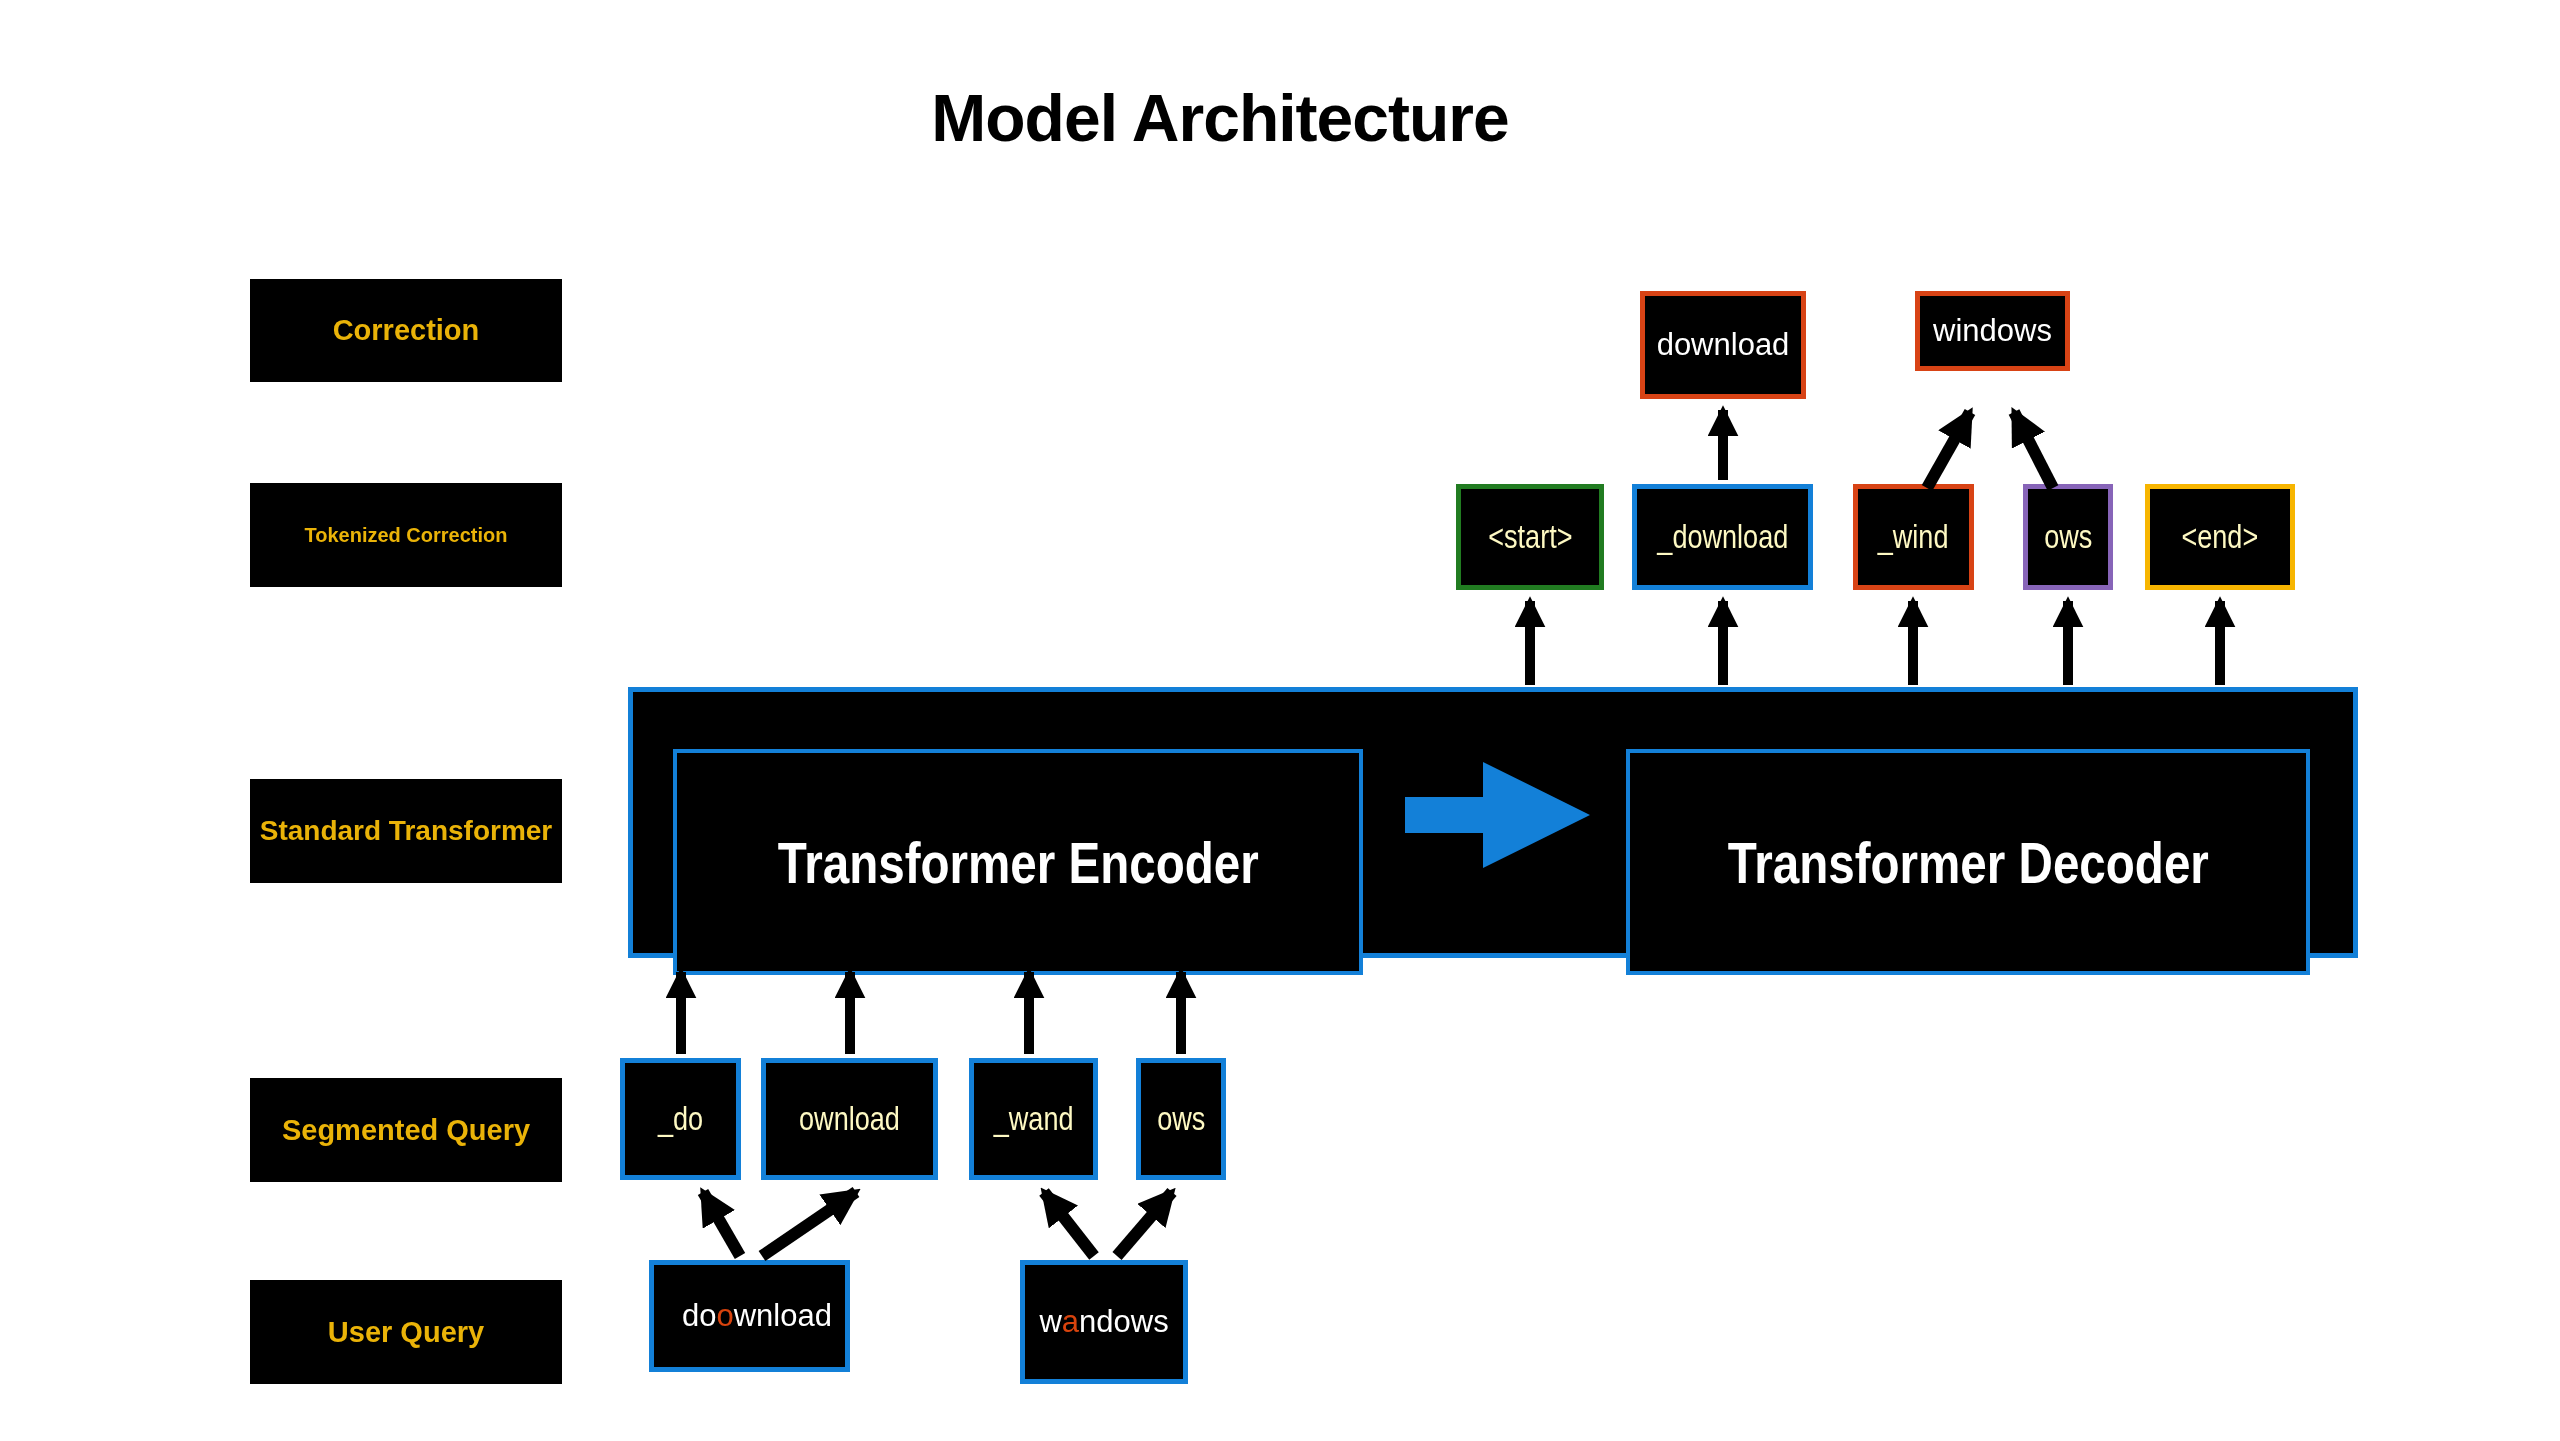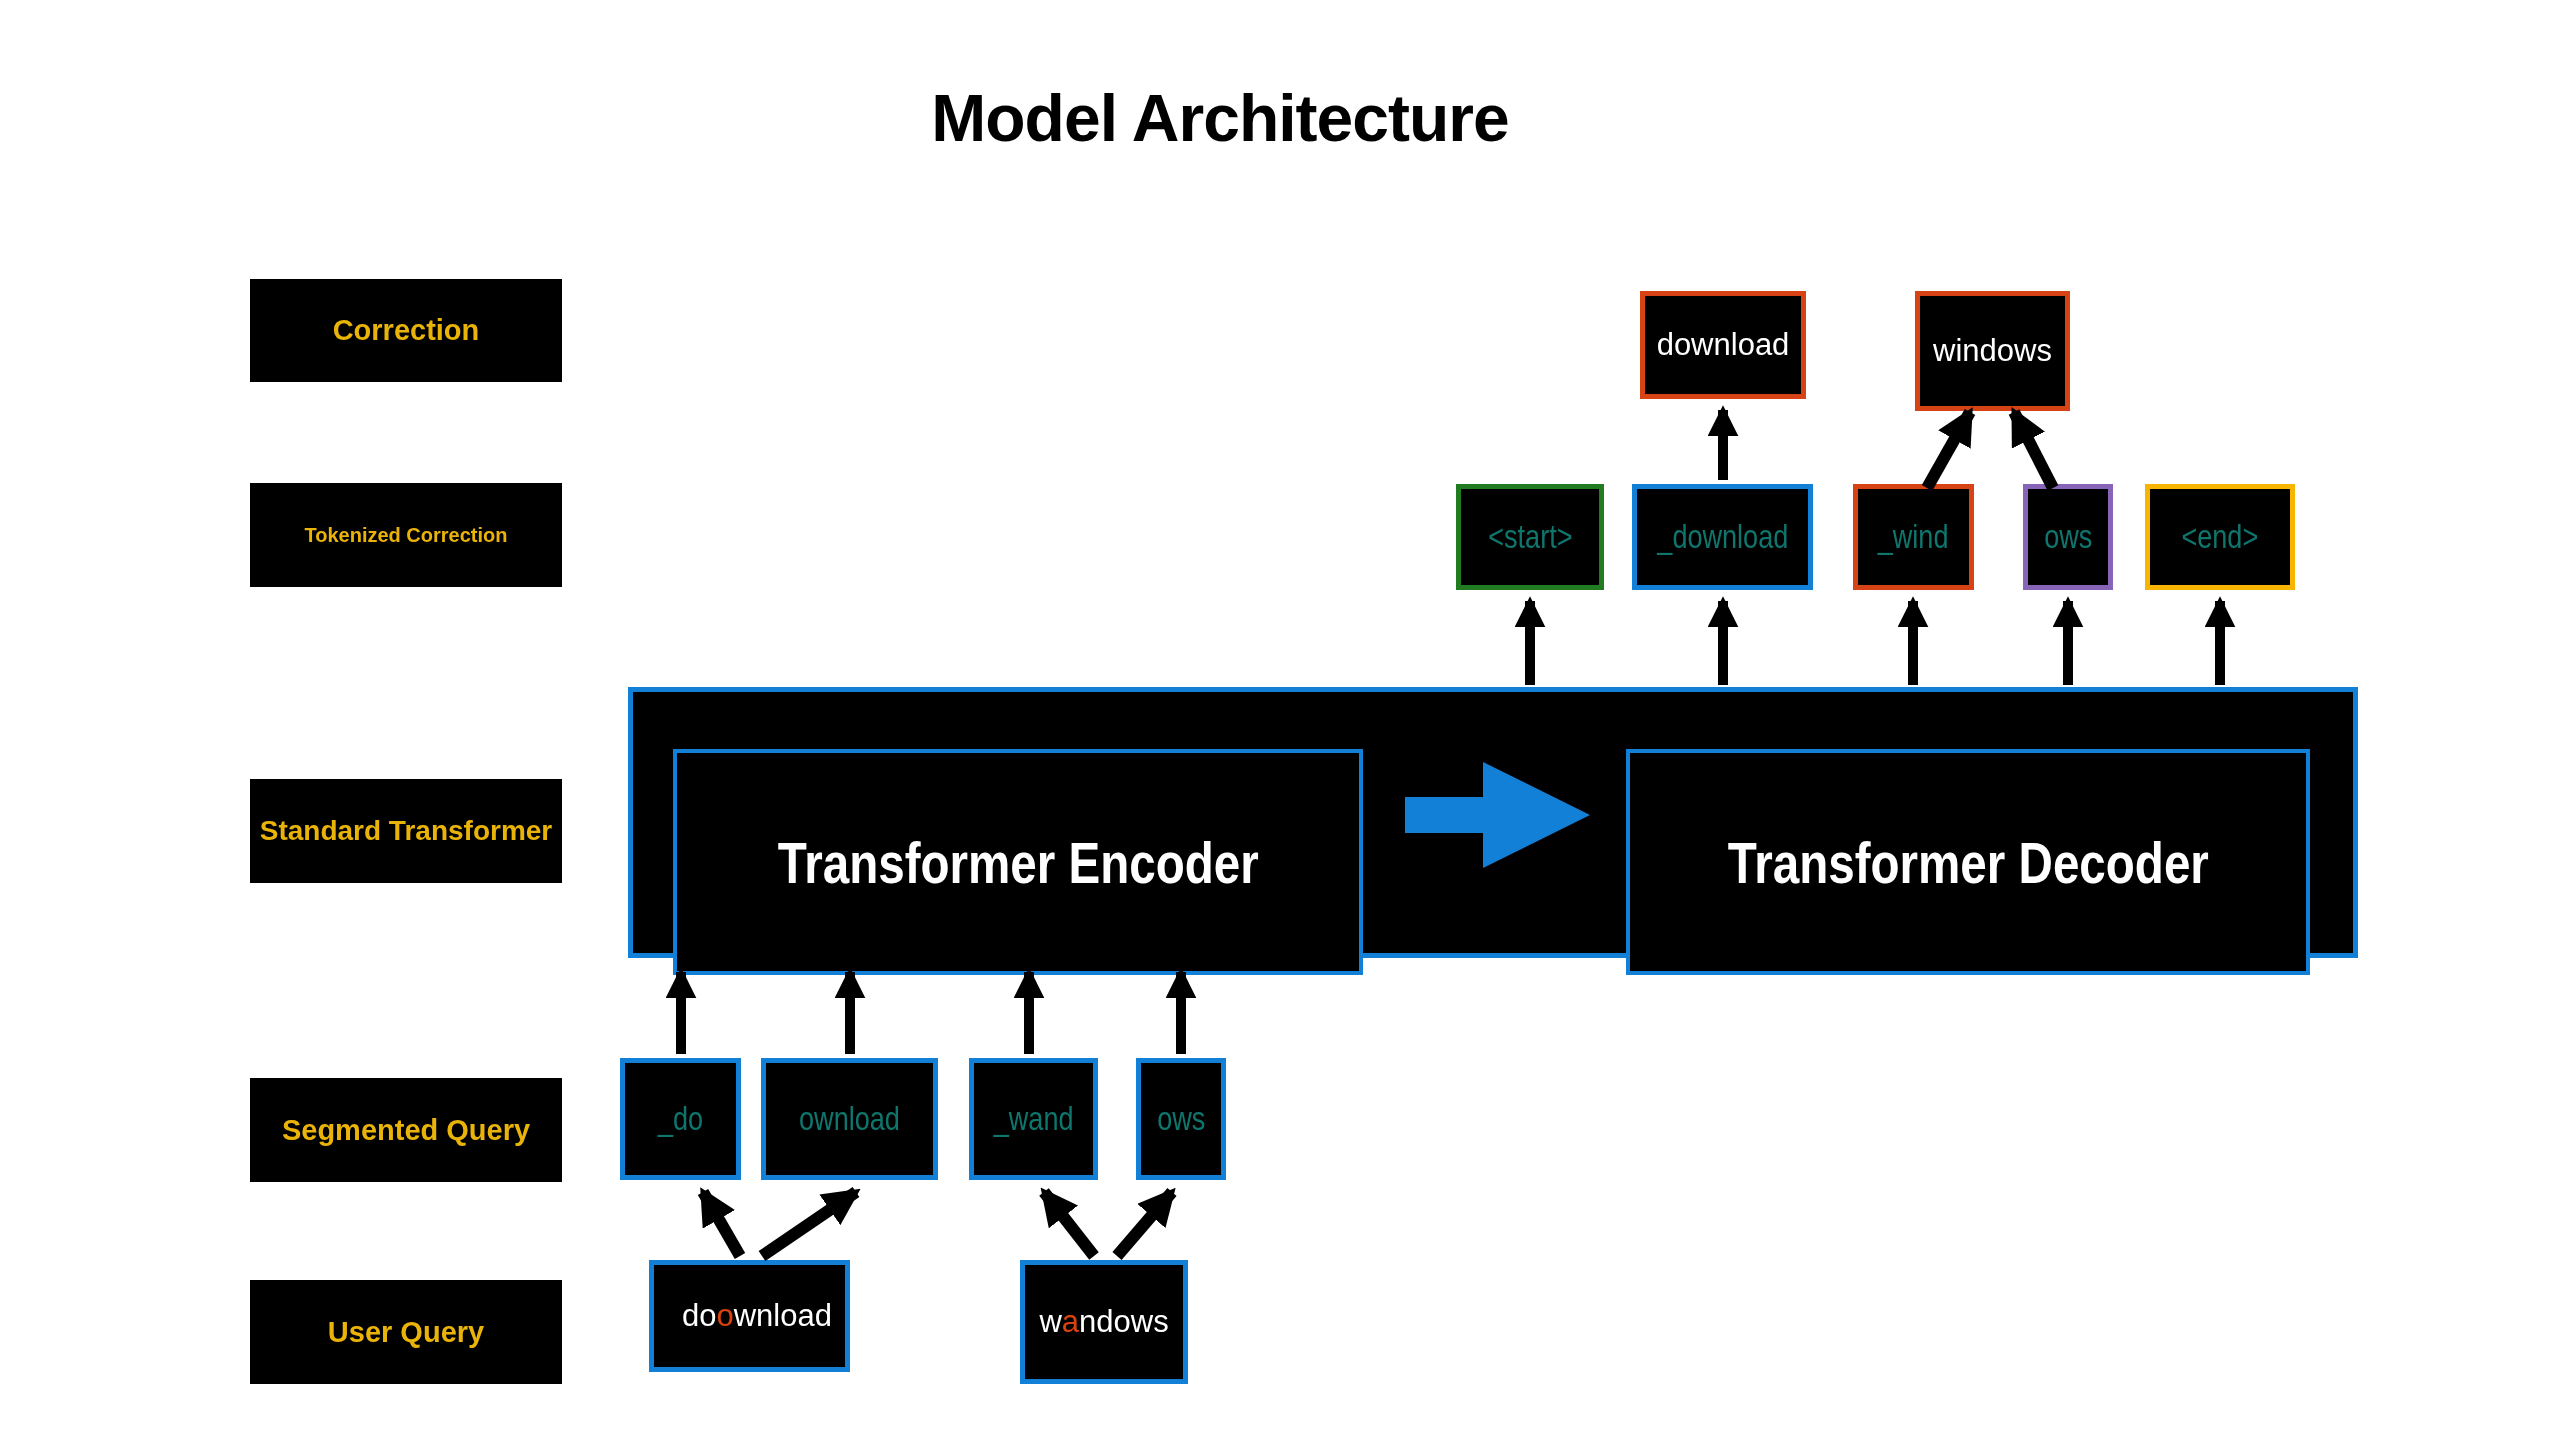--- a/index.html
+++ b/index.html
@@ -6,21 +6,21 @@
   .canvas{position:relative;width:2560px;height:1441px;background:#ffffff;
           font-family:"Liberation Sans",sans-serif;overflow:hidden;}
   .abs{position:absolute;box-sizing:border-box;}
   .title{font-size:66px;font-weight:800;color:#000;text-align:center;letter-spacing:-1px;}
   .rail-label{background:#000;color:#eab308;display:flex;align-items:center;justify-content:center;
               font-size:29px;font-weight:600;text-align:center;}
   .bigbox{background:#000;border:5px solid #1380D8;}
   .innerbox{background:#000;border:4px solid #1380D8;display:flex;align-items:center;justify-content:center;margin-top:47px;}
   .innerbox .txt{color:#fff;font-size:58px;font-weight:700;}
   .tok{background:#000;border:5px solid #888;display:flex;align-items:center;justify-content:center;
-       color:#0f766e;font-size:33px;font-weight:500;}
+       color:#fef9c3;font-size:33px;font-weight:500;}
   .word{background:#000;border:5px solid #888;display:flex;align-items:center;justify-content:center;
         color:#fff;font-size:31px;font-weight:500;}
   .cond{display:inline-block;transform:scaleX(0.82);white-space:nowrap;}
   .arrows{position:absolute;left:0;top:0;pointer-events:none;}
   .typo{color:#D8430D;}
 </style>
 </head>
 <body>
 
 <div class="canvas">
@@ -37,21 +37,21 @@
   <div class="abs innerbox" style="left: 673px; top: 702px; width: 690px; height: 226px; border-color: rgb(19, 128, 216);">
     <span class="txt cond">Transformer Encoder</span>
   </div>
   <div class="abs innerbox" style="left: 1626px; top: 702px; width: 684px; height: 226px; border-color: rgb(19, 128, 216);">
     <span class="txt cond">Transformer Decoder</span>
   </div>
 
   <div class="abs word" style="left: 1640px; top: 291px; width: 166px; height: 108px; border-color: rgb(216, 67, 21);">
     <span>download</span>
   </div>
-  <div class="abs word" style="left: 1915px; top: 291px; width: 155px; height: 120px; border-color: rgb(216, 67, 21);">
+  <div class="abs word" style="left: 1915px; top: 291px; width: 155px; height: 80px; border-color: rgb(216, 67, 21);">
     <span>windows</span>
   </div>
 
   <div class="abs tok" style="left: 1456px; top: 484px; width: 148px; height: 106px; border-color: rgb(33, 124, 33);">
     <span class="cond">&lt;start&gt;</span>
   </div>
   <div class="abs tok" style="left: 1632px; top: 484px; width: 181px; height: 106px; border-color: rgb(19, 128, 216);">
     <span class="cond">_download</span>
   </div>
   <div class="abs tok" style="left: 1853px; top: 484px; width: 121px; height: 106px; border-color: rgb(216, 67, 21);">

